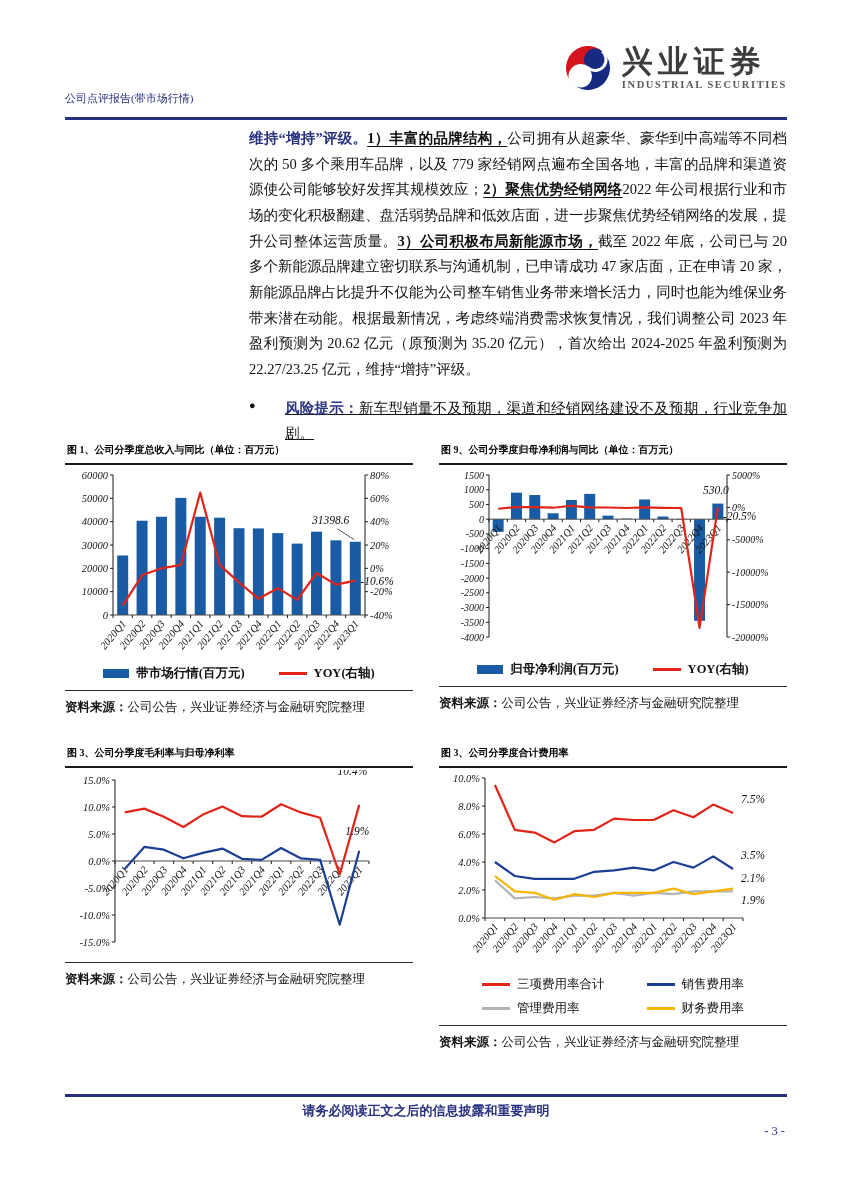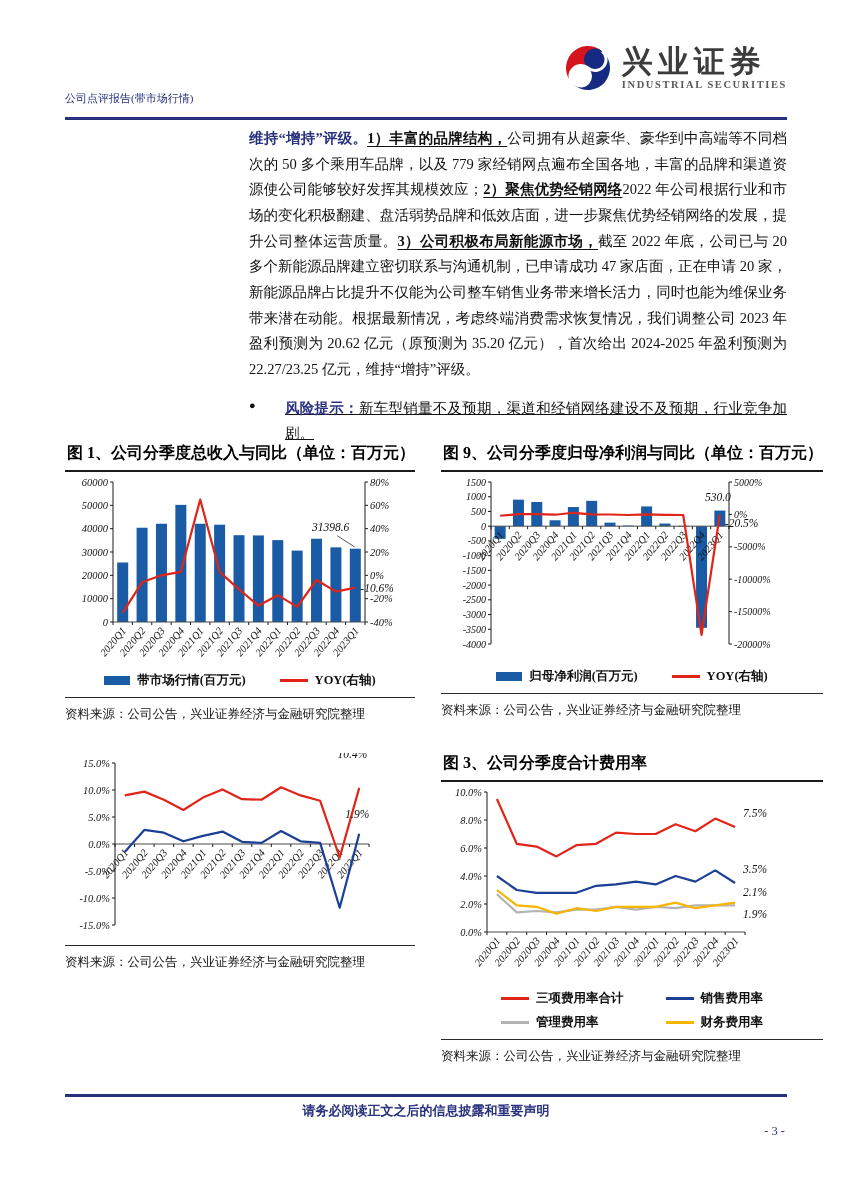--- a/index.html
+++ b/index.html
@@ -18,31 +18,31 @@
   .para1{margin:0;text-align:justify;font-size:14.5px;line-height:1.77;}
   .lead-navy{color:#28317E;font-weight:bold;}
   .head-bu{font-weight:bold;text-decoration:underline;text-underline-offset:3px;}
   .bullet-para{position:relative;margin-top:13px;padding-left:36px;}
   .bullet-para .dot{position:absolute;left:0px;top:3px;font-size:11px;color:#111;}
   .bullet-para p{margin:0;text-align:justify;font-size:14.5px;line-height:1.77;text-decoration:underline;}
   
   .figures{position:absolute;left:65px;top:441px;width:722px;display:grid;
            grid-template-columns:1fr 1fr;column-gap:26px;row-gap:28px;}
   .fig{display:flex;flex-direction:column;}
-  .fig-title{font-weight:bold;font-size:16px;color:#000;padding:2px 0 6px 2px;border-bottom:2px solid #1a1a1a;white-space:nowrap;}
+  .fig-title{font-weight:bold;font-size:10px;color:#000;padding:2px 0 6px 2px;border-bottom:2px solid #1a1a1a;white-space:nowrap;}
   .fig-chart{margin-top:2px;font-style:italic;}
   .fig-legend{margin:2px 0 8px;}
   .legend-row{display:flex;justify-content:center;align-items:center;gap:34px;font-size:12.5px;font-weight:bold;}
-  .legend-grid{display:grid;grid-template-columns:auto auto;gap:7px 42px;justify-content:center;font-size:12.5px;font-weight:bold;}
+  .legend-grid{display:grid;grid-template-columns:auto auto;gap:7px 42px;justify-content:center;font-size:12.5px;font-weight:normal;}
   .lg-item{display:flex;align-items:center;gap:7px;white-space:nowrap;}
   .lg-marker{display:inline-block;}
   .lg-marker.bar{width:26px;height:9px;}
   .lg-marker.line{width:28px;height:3.5px;}
   .fig-source{border-top:1.3px solid #2a2a2a;padding-top:8px;font-size:12.5px;color:#161616;}
-  .src-label{font-weight:normal;}
+  .src-label{font-weight:bold;}
   
   .footer-rule{position:absolute;left:65px;right:62px;top:1094px;height:3px;background:#28317E;}
   .footer-text{position:absolute;left:65px;right:62px;top:1102px;text-align:center;color:#28317E;font-weight:bold;font-size:13px;}
   .page-num{position:absolute;top:1124px;right:64px;color:#28317E;font-size:12.5px;}
   svg text{font-family:"Liberation Serif","DejaVu Serif",serif;}
 </style>
 </head>
 <body>
 
 <div class="page">
@@ -262,20 +262,21 @@
           </span>
           <span class="lg-item">
             <span class="lg-marker line" style="background: rgb(224, 36, 24);"></span>
             <span>YOY(右轴)</span>
           </span>
         </div>
       <div class="fig-source"><span class="src-label">资料来源：</span><span>公司公告，兴业证券经济与金融研究院整理</span></div>
     </figure>
 
     <figure class="fig" style="margin:0">
+      <div class="fig-title">图 3、公司分季度毛利率与归母净利率</div>
       <div class="fig-chart"><svg id="chart2" viewBox="0 0 348 188" width="348" height="188">
             <line x1="50" y1="10" x2="50" y2="172" stroke="#1a1a1a" stroke-width="1"></line>
             <line x1="50" y1="91" x2="304" y2="91" stroke="#4a4a4a" stroke-width="1"></line>
             <line x1="47" y1="10" x2="50" y2="10" stroke="#1a1a1a" stroke-width="1"></line>
             <text x="45" y="13.5" text-anchor="end" font-size="10.5" fill="#111">15.0%</text>
             <line x1="47" y1="37" x2="50" y2="37" stroke="#1a1a1a" stroke-width="1"></line>
             <text x="45" y="40.5" text-anchor="end" font-size="10.5" fill="#111">10.0%</text>
             <line x1="47" y1="64" x2="50" y2="64" stroke="#1a1a1a" stroke-width="1"></line>
             <text x="45" y="67.5" text-anchor="end" font-size="10.5" fill="#111">5.0%</text>
             <line x1="47" y1="91" x2="50" y2="91" stroke="#1a1a1a" stroke-width="1"></line>

